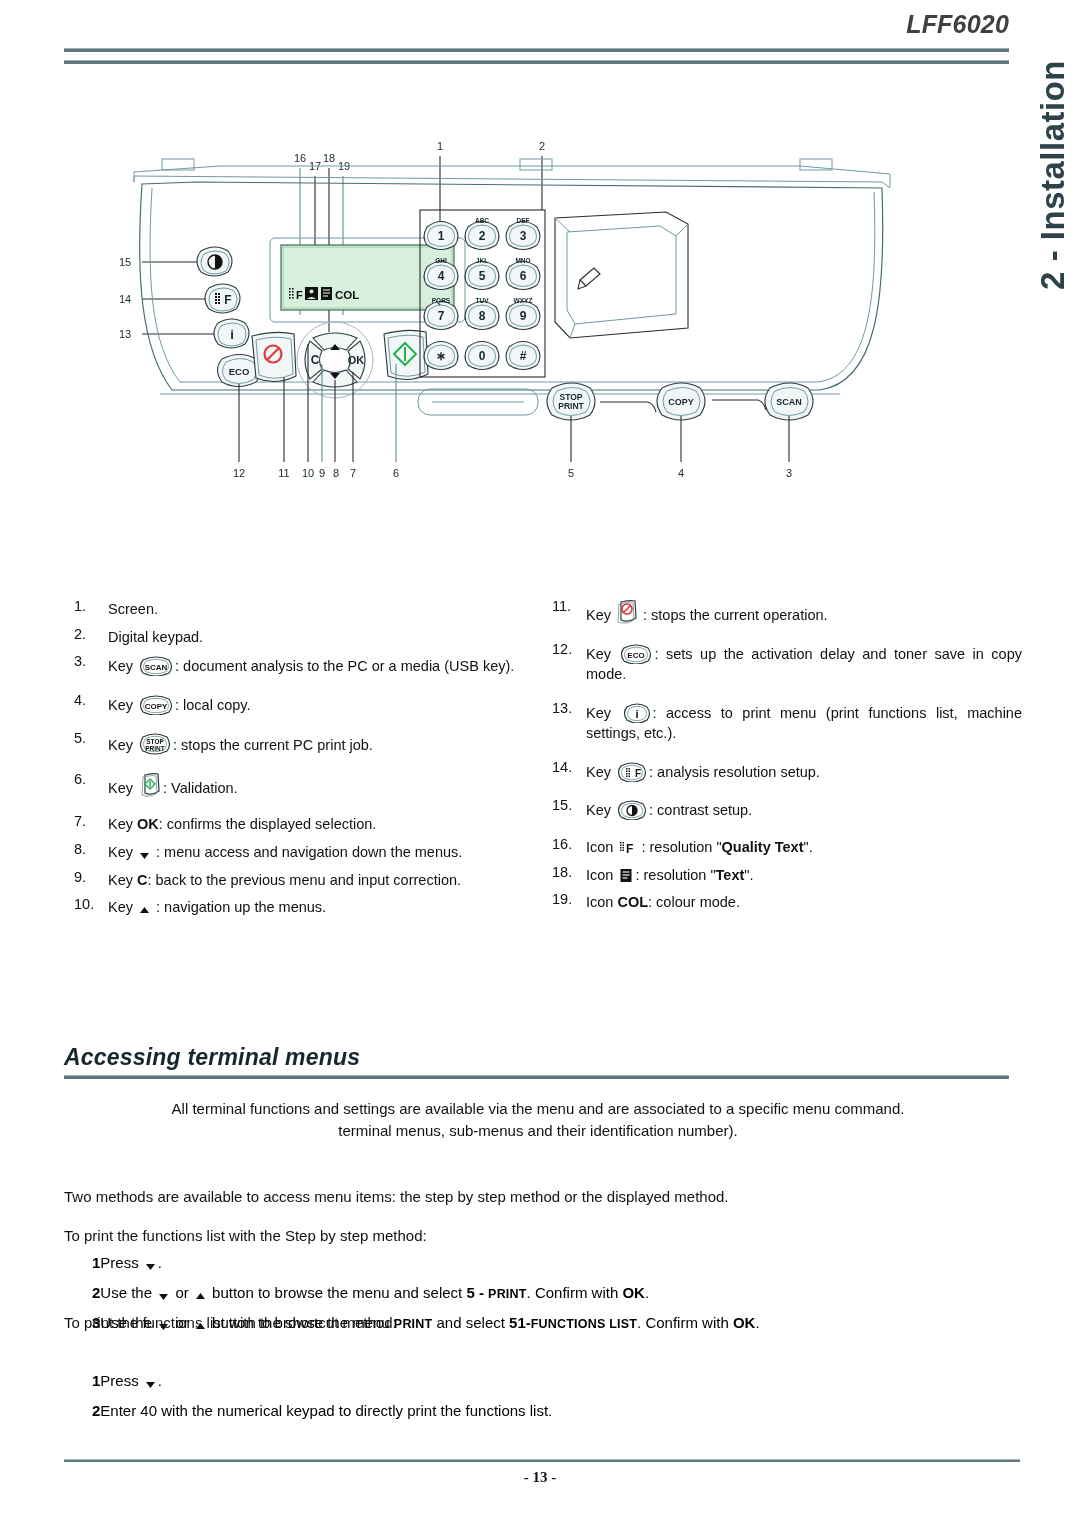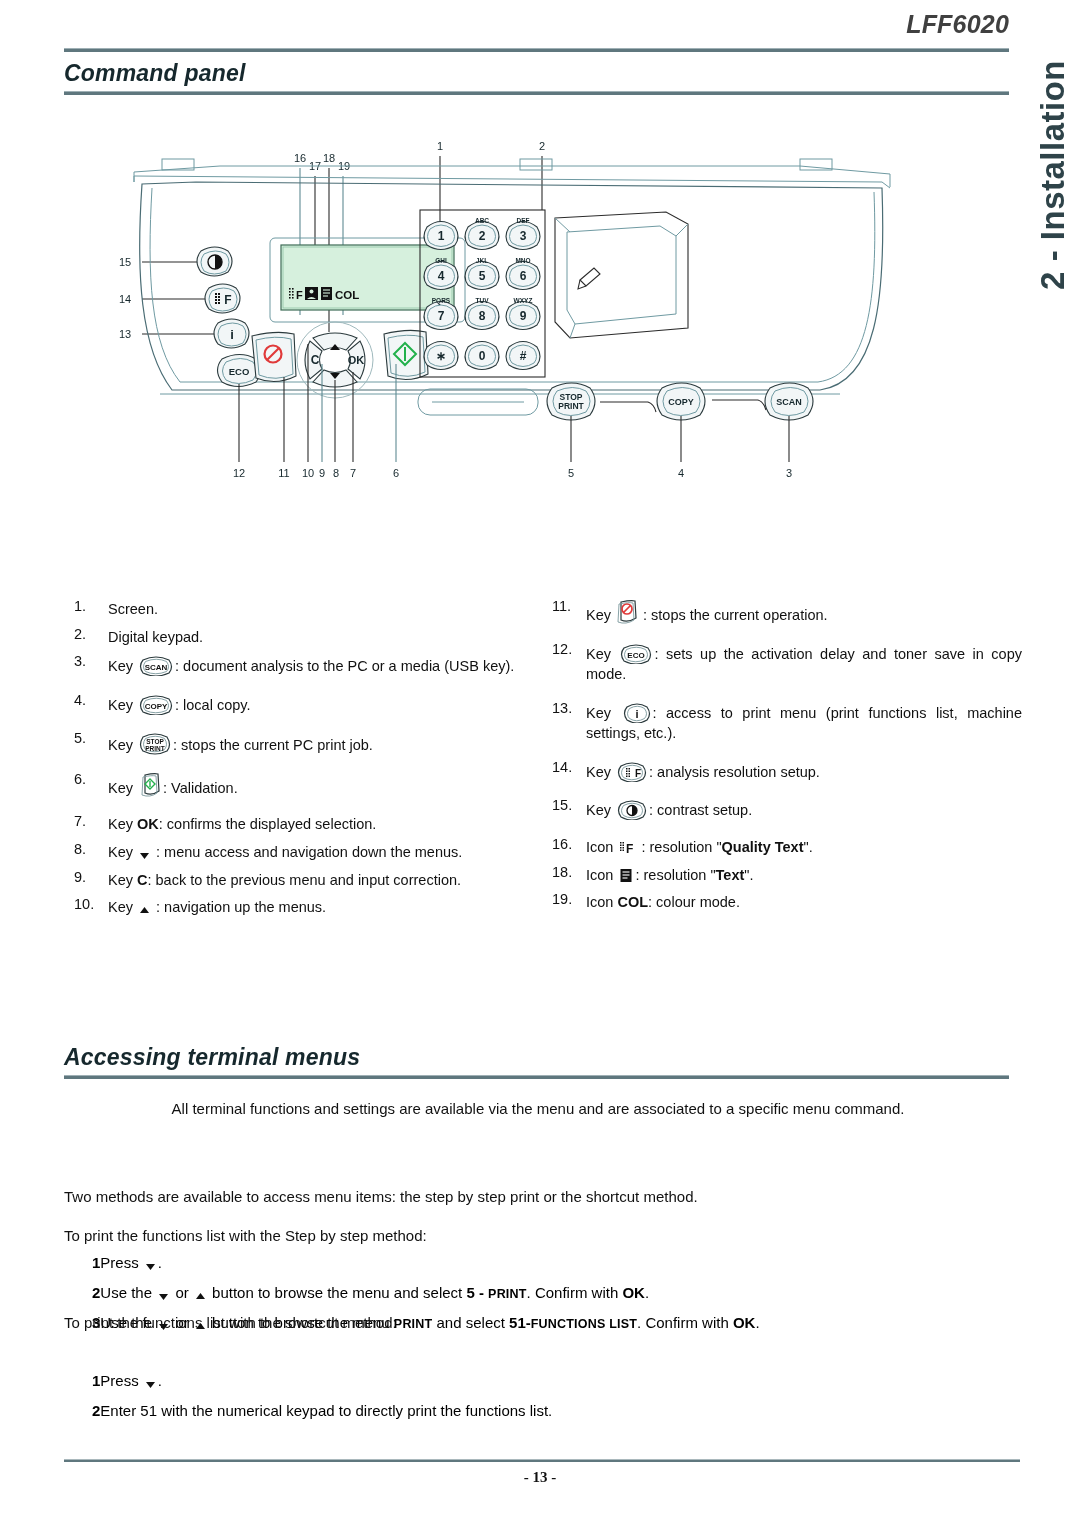--- a/index.html
+++ b/index.html
@@ -221,21 +221,20 @@
 <div class="page-header">
   <div class="model-name">LFF6020</div>
   <div class="header-rule"></div>
 </div>
 
 <div class="side-tab">
   <div class="side-tab-text">2 - Installation</div>
 </div>
 
 <div class="section-heading" id="heading-command-panel">
-  <div class="h-text">Command panel</div>
   <div class="h-rule"></div>
 </div>
 
 <div class="figure">
 <svg width="830" height="370" viewBox="0 0 830 370" xmlns="http://www.w3.org/2000/svg">
   <defs>
     <style>
       .ln   { stroke:#2b2b2b; stroke-width:1.1; fill:none; }
       .lnt  { stroke:#5f8a93; stroke-width:1.1; fill:none; }
       .out  { stroke:#4a6c74; stroke-width:1.2; fill:none; }
@@ -643,23 +642,24 @@
     </div>
   </div>
 
 <div class="section-heading" id="heading-accessing">
   <div class="h-text">Accessing terminal menus</div>
   <div class="h-rule"></div>
 </div>
 
 <div class="body-block" id="para-1">
   <div>All terminal functions and settings are available via the menu and are associated to a specific menu command.</div>
+  <div>terminal menus, sub-menus and their identification number).</div>
 </div>
 
-<div class="body-block" id="para-2">Two methods are available to access menu items: the step by step print or the shortcut method.</div>
+<div class="body-block" id="para-2">Two methods are available to access menu items: the step by step method or the displayed method.</div>
 
 <div class="body-block" id="para-3">To print the functions list with the Step by step method:</div>
 
 <div class="steps" id="steps-1">
     <div class="step-row">
       <div class="snum">1</div>
       <div class="stxt">Press <span class="ico"><svg width="11" height="9" viewBox="0 0 11 9" xmlns="http://www.w3.org/2000/svg">
             <path d="M1 2 L10 2 L5.5 8 Z" fill="#111"></path>
           </svg></span>.</div>
     </div>
@@ -685,18 +685,18 @@
 
 <div class="steps" id="steps-2">
     <div class="step-row">
       <div class="snum">1</div>
       <div class="stxt">Press <span class="ico"><svg width="11" height="9" viewBox="0 0 11 9" xmlns="http://www.w3.org/2000/svg">
             <path d="M1 2 L10 2 L5.5 8 Z" fill="#111"></path>
           </svg></span>.</div>
     </div>
     <div class="step-row">
       <div class="snum">2</div>
-      <div class="stxt">Enter 51 with the numerical keypad to directly print the functions list.</div>
+      <div class="stxt">Enter 40 with the numerical keypad to directly print the functions list.</div>
     </div>
   </div>
 
 <div class="footer-rule"></div>
 <div class="footer-page">- 13 -</div>
 
 </body></html>

